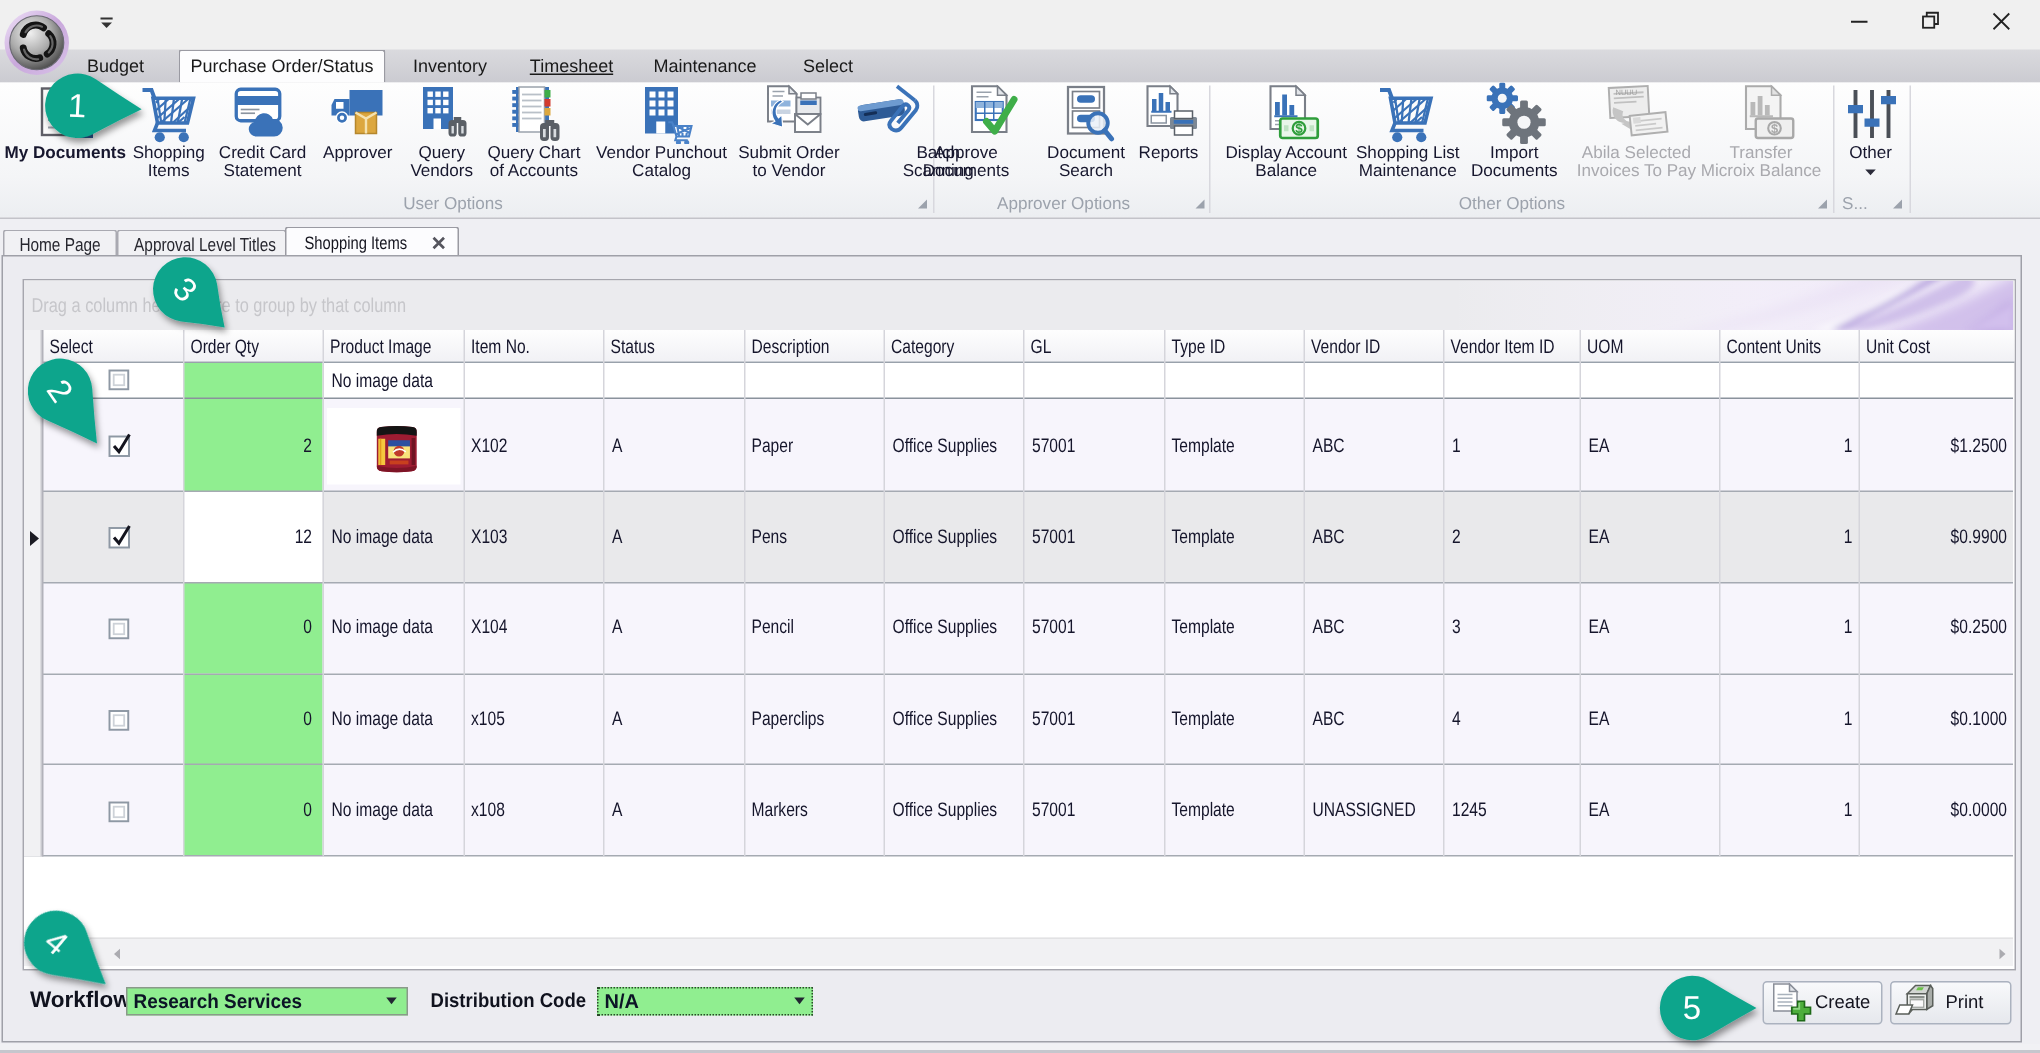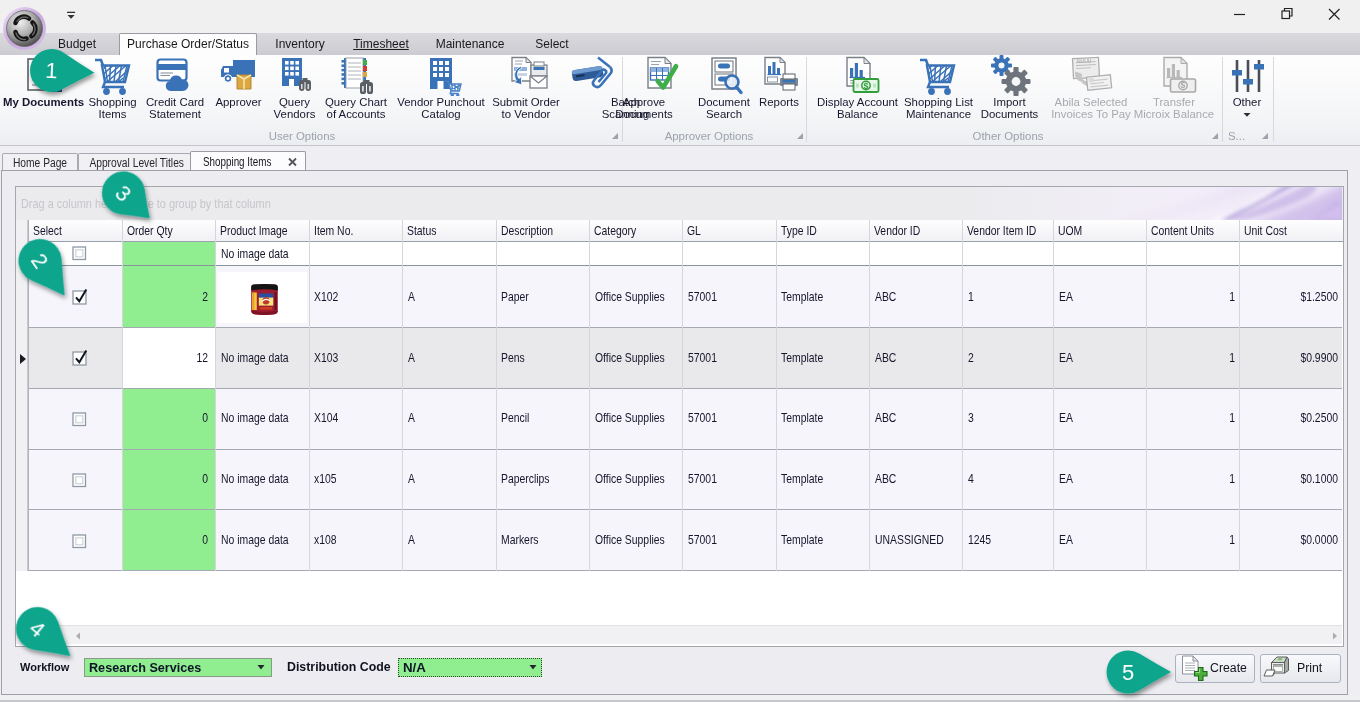--- a/index.html
+++ b/index.html
@@ -648,21 +648,21 @@
 
     <div class="abs" style="left:0;top:438px;width:1326px;height:19.5px;background:#F1F1F3;border-top:1px solid #E2E2E4;box-sizing:border-box;"></div>
     <svg class="abs" style="left:57px;top:444px;" width="10" height="10" viewBox="0 0 10 10">
         <path d="M7 1.5 L3 5 L7 8.5 Z" fill="#ABABB0"></path>
       </svg>
     <svg class="abs" style="left:1314px;top:444px;" width="10" height="10" viewBox="0 0 10 10">
         <path d="M3 1.5 L7 5 L3 8.5 Z" fill="#ABABB0"></path>
       </svg>
   </div>
 
-  <div class="abs" style="left:20px;top:658px;height:18px;line-height:18px;font-size:11px;font-weight:bold;color:#10121e;">Workflow</div>
+  <div class="abs" style="left:20px;top:658px;height:18px;line-height:18px;font-size:15px;font-weight:bold;color:#10121e;">Workflow</div>
   <div class="abs" style="left:83.5px;top:657.5px;width:188px;height:19px;background:#90EE90;border:1px solid #8a9a8a;box-sizing:border-box;"></div>
   <div class="abs" style="left:89px;top:658.5px;height:17px;line-height:17px;font-size:13.3px;font-weight:bold;color:#0c1426;transform:scaleX(0.95);transform-origin:0 50%;">Research Services</div>
   <svg class="abs" style="left:255px;top:663px;" width="12" height="9" viewBox="0 0 12 9">
       <path d="M2.5 2 L9.5 2 L6 6.5 Z" fill="#222632"></path>
     </svg>
   <div class="abs" style="left:287px;top:658px;height:18px;line-height:18px;font-size:13.3px;font-weight:bold;color:#10121e;transform:scaleX(0.93);transform-origin:0 50%;">Distribution Code</div>
   <div class="abs" style="left:398px;top:657.5px;width:144px;height:19px;background:#90EE90;border:1px dotted #2a4a2a;box-sizing:border-box;"></div>
   <div class="abs" style="left:403px;top:658.5px;height:17px;line-height:17px;font-size:13.3px;font-weight:bold;color:#0c1426;">N/A</div>
   <svg class="abs" style="left:527px;top:663px;" width="12" height="9" viewBox="0 0 12 9">
       <path d="M2.5 2 L9.5 2 L6 6.5 Z" fill="#222632"></path>

